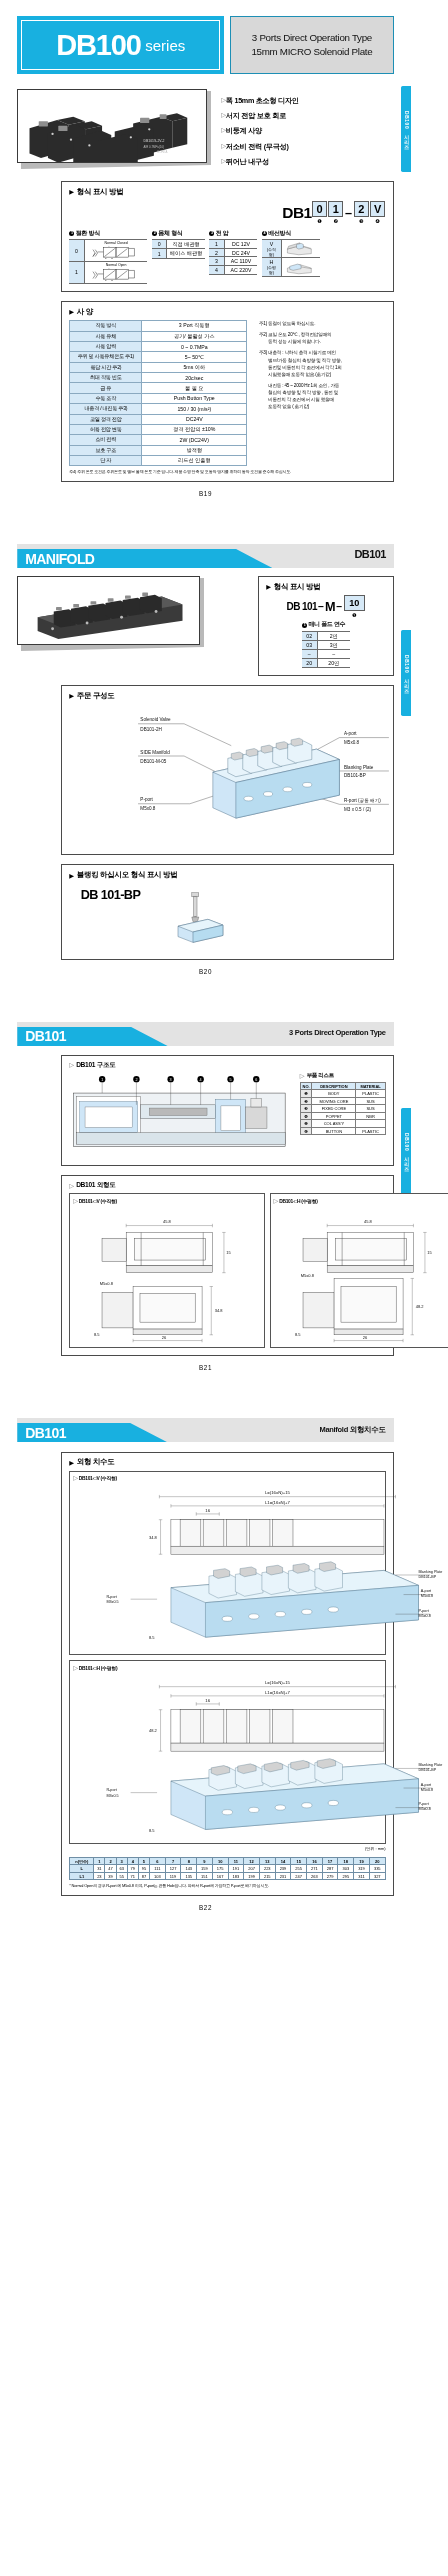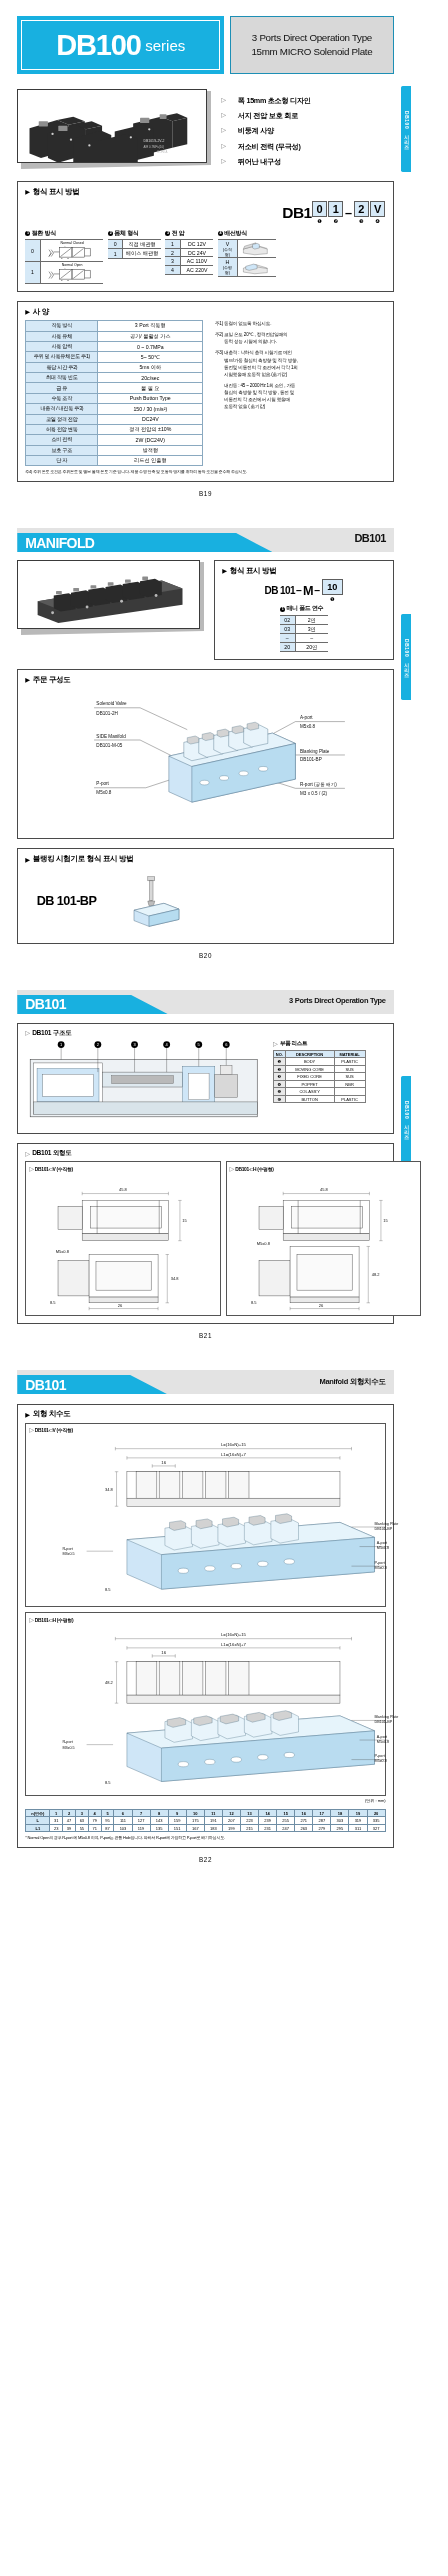--- a/index.html
+++ b/index.html
@@ -79,33 +79,34 @@
     position:absolute; left:3.5px; top:3.5px; width:190px; height:74px;
     background:#b9b9b9;
     transform:skewY(-1.2deg);
   }
   .photobox .frame{
     position:absolute; left:0; top:0; width:190px; height:74px;
     border:0.6px solid #3a3a3a; background:#fff; overflow:hidden;
   }
   .features { flex:1; padding-top:7px; }
   .feat {
-    display:flex; align-items:flex-start; gap:12px;
+    display:flex; align-items:flex-start; gap:0;
     font-size:7.2px; font-weight:bold; letter-spacing:-0.3px;
     margin-bottom:5.2px; color:#000;
   }
   .tri { color:#777; font-size:6.3px; line-height:1.2; }
 
   
   .sect {
     border:0.6px solid #4a4a4a;
     margin-top:9.2px;
     padding:4.6px 7px 7px 7px;
     position:relative;
     background:#fff;
+    margin-left:44px;
   }
   .sect-title {
     font-size:7.5px; font-weight:bold; letter-spacing:-0.3px;
     display:flex; align-items:center; gap:2.9px; margin-bottom:2.3px;
   }
   .sect-title .arrow { font-size:6.3px; }
   .sub-title {
     font-size:6.6px; font-weight:bold; letter-spacing:-0.3px;
     display:flex; align-items:center; gap:2.3px; margin-bottom:2.3px;
   }
@@ -175,21 +176,21 @@
     border-radius:1.7px 0 0 1.7px;
     display:flex; align-items:center; justify-content:center;
   }
   .sidetab span {
     writing-mode:vertical-rl;
     font-size:4.9px; color:#fff; font-weight:bold; letter-spacing:0.6px;
   }
 
   
   .banner {
-    position:relative; height:24px; margin-top:1px;
+    position:relative; height:24px; margin-top:17px;
     background:#e3e3e3;
     overflow:hidden;
   }
   .banner .blue {
     position:absolute; left:0; top:4.6px; height:19.6px; width:100%;
     background:#18b0e0;
     clip-path: polygon(0 0, 58% 0, 68% 100%, 100% 100%, 100% 100%, 0 100%);
   }
   .banner .blue.narrow { clip-path: polygon(0 0, 30% 0, 40% 100%, 100% 100%, 0 100%); }
   .banner .btitle {
@@ -717,23 +718,23 @@
           <ellipse cx="380" cy="150" rx="8" ry="4"></ellipse>
           <ellipse cx="414" cy="142" rx="8" ry="4"></ellipse>
         </g>
       </g>
     </svg>
   </div>
 
   <div class="sect">
     <div class="sect-title">
       <span class="arrow">▶</span>
-      <span>블랭킹 시험기로 형식 표시 방법</span>
-    </div>
-    <div style="display:flex;align-items:center;gap:23px;padding:5.8px 11.5px">
+      <span>블랭킹 하십시오 형식 표시 방법</span>
+    </div>
+    <div style="display:flex;gap:23px;padding:5.8px 11.5px">
       <div class="mc-txt" style="font-size:12.7px">DB 101-BP</div>
       <svg width="98" height="58" viewBox="0 0 170 100">
         <g stroke="#444" stroke-width="0.7" fill="none">
             <line x1="56" y1="12" x2="56" y2="52"></line>
           </g>
         <g fill="#d8d8d8" stroke="#555" stroke-width="0.7">
           <rect x="50" y="8" width="12" height="7"></rect>
           <rect x="53" y="15" width="6" height="34"></rect>
         </g>
         <polygon points="50,50 62,50 60,58 52,58" fill="#bdbdbd" stroke="#555" stroke-width="0.7"></polygon>

